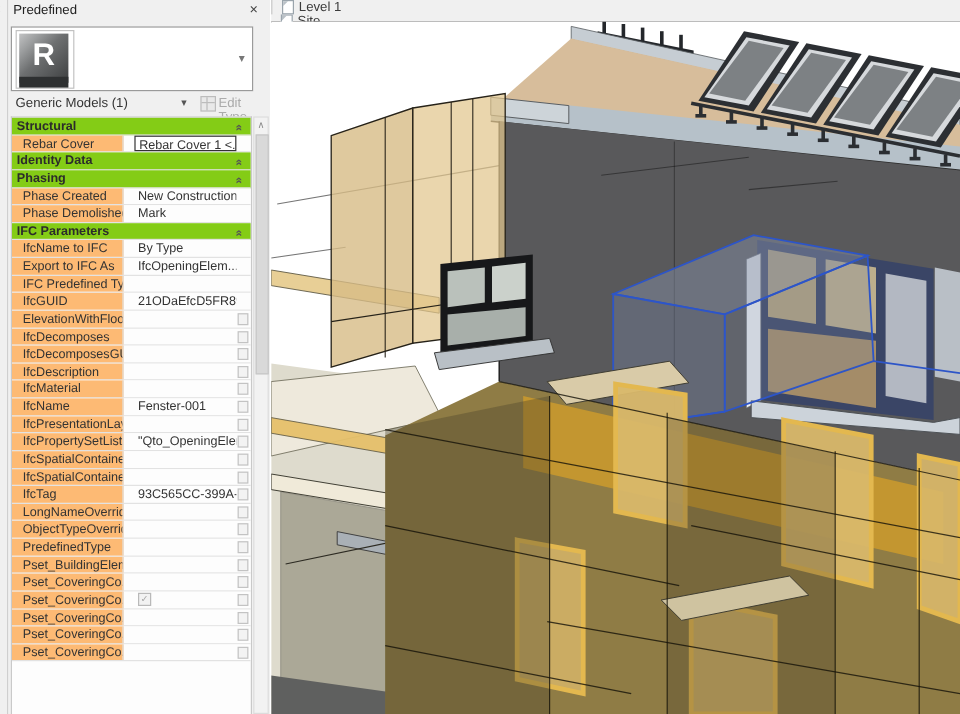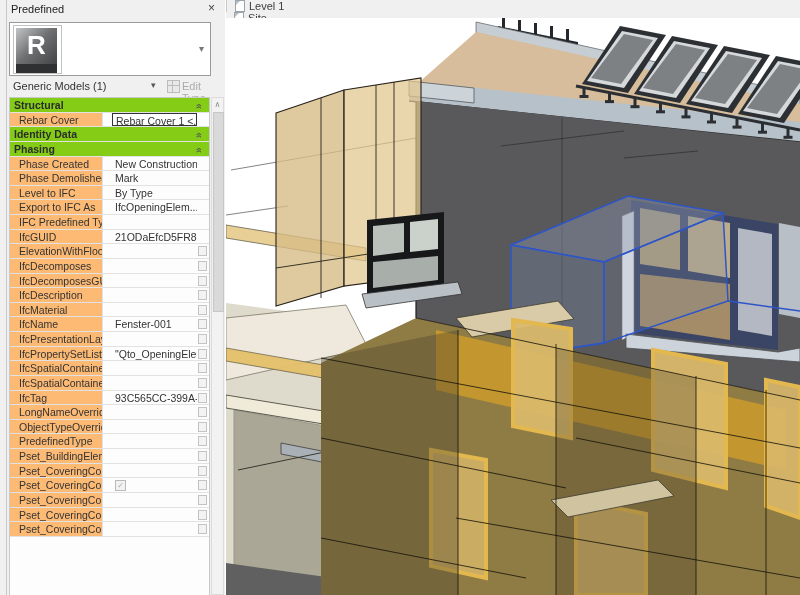--- a/index.html
+++ b/index.html
@@ -99,22 +99,23 @@
       <div class="prow phead"><span>Identity Data</span><span class="chev">»</span></div>
       <div class="prow phead"><span>Phasing</span><span class="chev">»</span></div>
       <div class="prow pitem">
         <span class="plab">Phase Created</span>
         <span class="pval">New Construction</span>
       </div>
       <div class="prow pitem">
         <span class="plab">Phase Demolished</span>
         <span class="pval">Mark</span>
       </div>
-      <div class="prow pitem">
-        <span class="plab">Level to IFC</span>
+      <div class="prow phead"><span>IFC Parameters</span><span class="chev">»</span></div>
+      <div class="prow pitem">
+        <span class="plab">IfcName to IFC</span>
         <span class="pval">By Type</span>
       </div>
       <div class="prow pitem">
         <span class="plab">Export to IFC As</span>
         <span class="pval">IfcOpeningElem...</span>
       </div>
       <div class="prow pitem">
         <span class="plab">IFC Predefined Type</span>
         <span class="pval"></span>
       </div>

